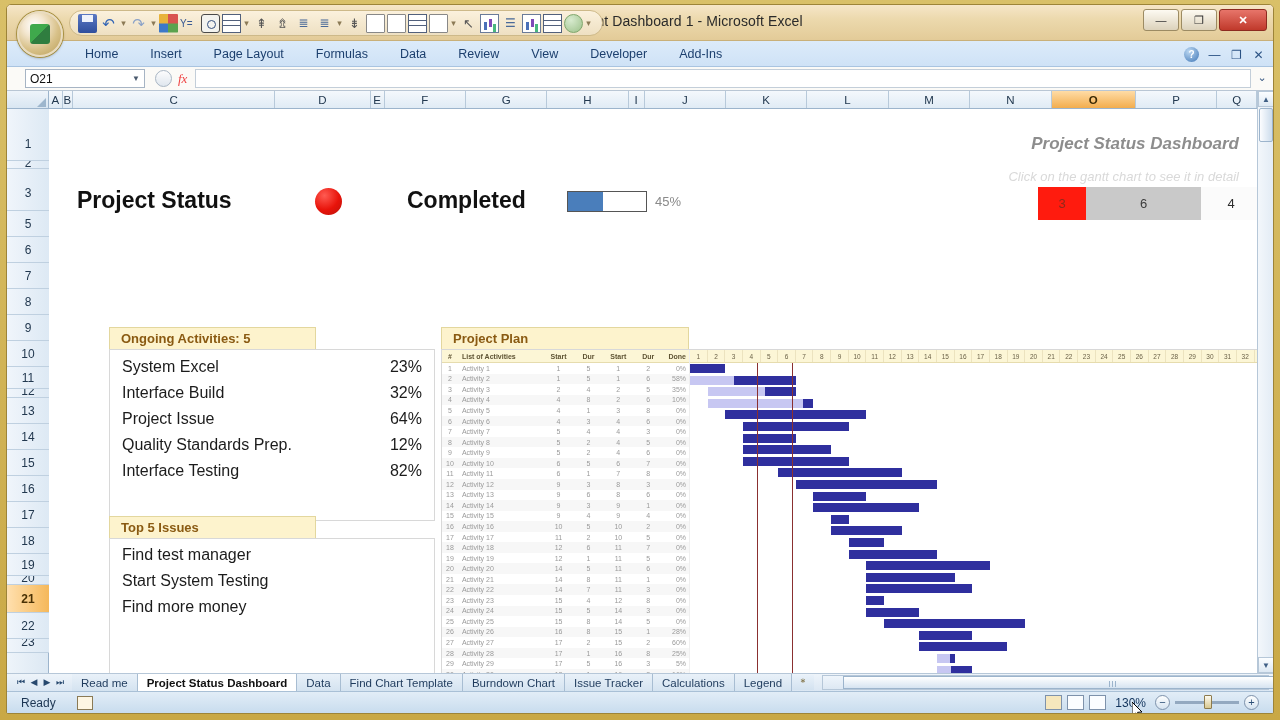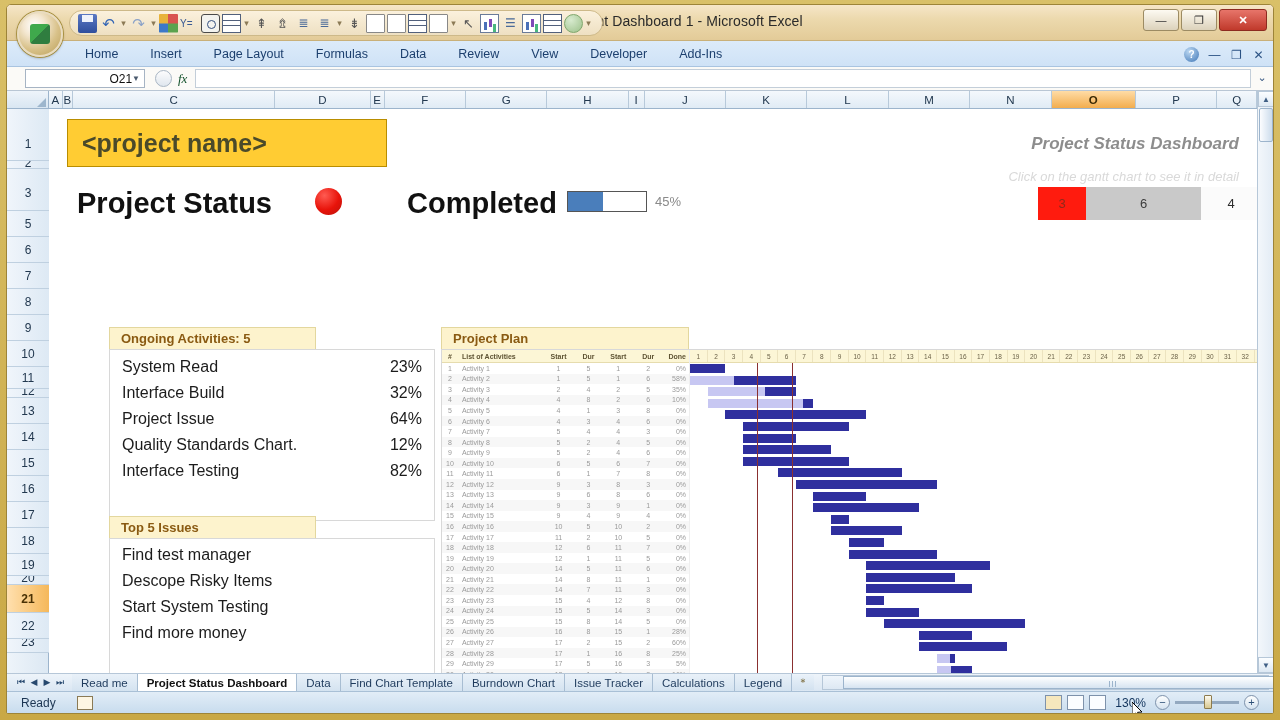--- a/index.html
+++ b/index.html
@@ -107,28 +107,28 @@
     font-size:10px;text-align:center;line-height:15px;font-weight:bold;}
   .mini-btn{ font-size:12px; color:#2a5183; width:13px; text-align:center;}
   
   #formulabar{
     position:relative; height:24px; background:#fbfaf7;
     border-bottom:1px solid #b9c6d4; display:flex; align-items:center;
   }
   #namebox{
     width:120px; height:19px; margin-left:18px; background:#fff;
     border:1px solid #a6b4c4; font-size:12px; padding:1px 4px;
-    display:flex; align-items:center; justify-content:flex-end;
+    display:flex; align-items:center; justify-content:space-between;
   }
   #namebox .cellref{ color:#111; }
   #namebox .carat{ color:#4a5a6e; font-size:8px; }
   #fx-grp{ display:flex; align-items:center; gap:6px; margin-left:10px; }
   .fx-circ{ width:17px;height:17px;border-radius:50%;
     background:linear-gradient(180deg,#fdfdfd,#dfe6ee); border:1px solid #a9b6c4;}
-  #fx-label{ font-style:italic; font-family:"Liberation Serif", serif; font-size:13px; color:#14532d; }
+  #fx-label{ font-style:italic; font-family:"Liberation Serif", serif; font-size:13px; color:#ef4444; }
   #formula-input{ flex:1; height:19px; margin:0 22px 0 8px; background:#fff;
     border:1px solid #c3ced9; font-size:12px; padding:1px 4px; }
   #fb-expand{ position:absolute; right:4px; top:4px; width:14px; text-align:center;
     font-size:11px; color:#3a5a84; }
   
   #grid-wrap{ position:relative; height:calc(100% - 36px - 26px - 24px - 40px); background:#fff; }
   
   #colhead{
     position:absolute; left:0; top:0; right:16px; height:18px;
     background:linear-gradient(180deg,#f2f7fc,#dfeaf5);
@@ -167,21 +167,21 @@
     position:absolute; left:18px; top:10px; width:320px; height:48px;
     background:#fc3; border:1px solid #b98d00;
     display:flex; align-items:center; padding-left:14px;
     font-size:25px; font-weight:bold; color:#4a4a2a;
   }
   #dash-label{
     position:absolute; right:18px; top:25px; font-size:17px; font-style:italic;
     font-weight:bold; color:#8d8d8d; font-family:"Liberation Sans", sans-serif;
   }
   #status-row{ position:absolute; left:18px; top:70px; right:18px; height:44px; }
-  .big-head{ position:absolute; font-size:29px; font-weight:bold; color:#111; }
+  .big-head{ position:absolute; font-size:23px; font-weight:bold; color:#111; }
   #red-dot{
     position:absolute; left:248px; top:9px; width:27px; height:27px; border-radius:50%;
     background:radial-gradient(circle at 35% 28%, #ff5b52 0%, #e8130a 55%, #b8140d 100%);
   }
   #prog-track{
     position:absolute; left:500px; top:12px; width:80px; height:21px;
     border:1px solid #555; background:#fff;
   }
   #prog-fill{ height:100%; background:#4a7ebb; }
   #prog-pct{ position:absolute; left:588px; top:15px; font-size:13px; color:#8a8a8a;}
@@ -416,21 +416,20 @@
       <div class="rh" style="top:419px;height:26px;line-height:26px">18</div>
       <div class="rh" style="top:445px;height:22px;line-height:22px">19</div>
       <div class="rh" style="top:467px;height:9px;line-height:4px">20</div>
       <div class="rh sel" style="top:476px;height:28px;line-height:28px">21</div>
       <div class="rh" style="top:504px;height:26px;line-height:26px">22</div>
       <div class="rh" style="top:530px;height:14px;line-height:6px">23</div>
     </div>
 
     <div id="sheet">
 
-      <div id="projname">&lt;project name&gt;</div>
       <div id="dash-label">Project Status Dashboard</div>
 
       <div id="status-row">
         <div class="big-head" style="left:10px;top:8px">Project Status</div>
         <div id="red-dot"></div>
         <div class="big-head" style="left:340px;top:8px">Completed</div>
         <div id="prog-track">
           <div id="prog-fill" style="width: 45%;"></div>
         </div>
         <div id="prog-pct">45%</div>
@@ -440,47 +439,46 @@
           <div class="oi-box" id="oi-c" style="background: rgb(251, 251, 251);">4</div>
         </div>
       </div>
 
       <div id="gantt-hint">Click on the gantt chart to see it in detail</div>
 
       <div class="card" id="ongoing">
         <div class="card-tab">Ongoing Activities: 5</div>
         <div class="card-body">
           <div class="act-row">
-            <span>System Read</span>
+            <span>System Excel</span>
             <span class="act-pct">23%</span>
           </div>
           <div class="act-row">
             <span>Interface Build</span>
             <span class="act-pct">32%</span>
           </div>
           <div class="act-row">
             <span>Project Issue</span>
             <span class="act-pct">64%</span>
           </div>
           <div class="act-row">
-            <span>Quality Standards Chart.</span>
+            <span>Quality Standards Prep.</span>
             <span class="act-pct">12%</span>
           </div>
           <div class="act-row">
             <span>Interface Testing</span>
             <span class="act-pct">82%</span>
           </div>
         </div>
       </div>
 
       <div class="card" id="issues">
         <div class="card-tab">Top 5 Issues</div>
         <div class="card-body">
           <div class="iss-row">Find test manager</div>
-          <div class="iss-row">Descope Risky Items</div>
           <div class="iss-row">Start System Testing</div>
           <div class="iss-row">Find more money</div>
         </div>
       </div>
 
       <div class="card" id="plan">
         <div class="card-tab">Project Plan</div>
         <div class="card-body">
           <div id="plan-table">
             <div class="pt-head">

